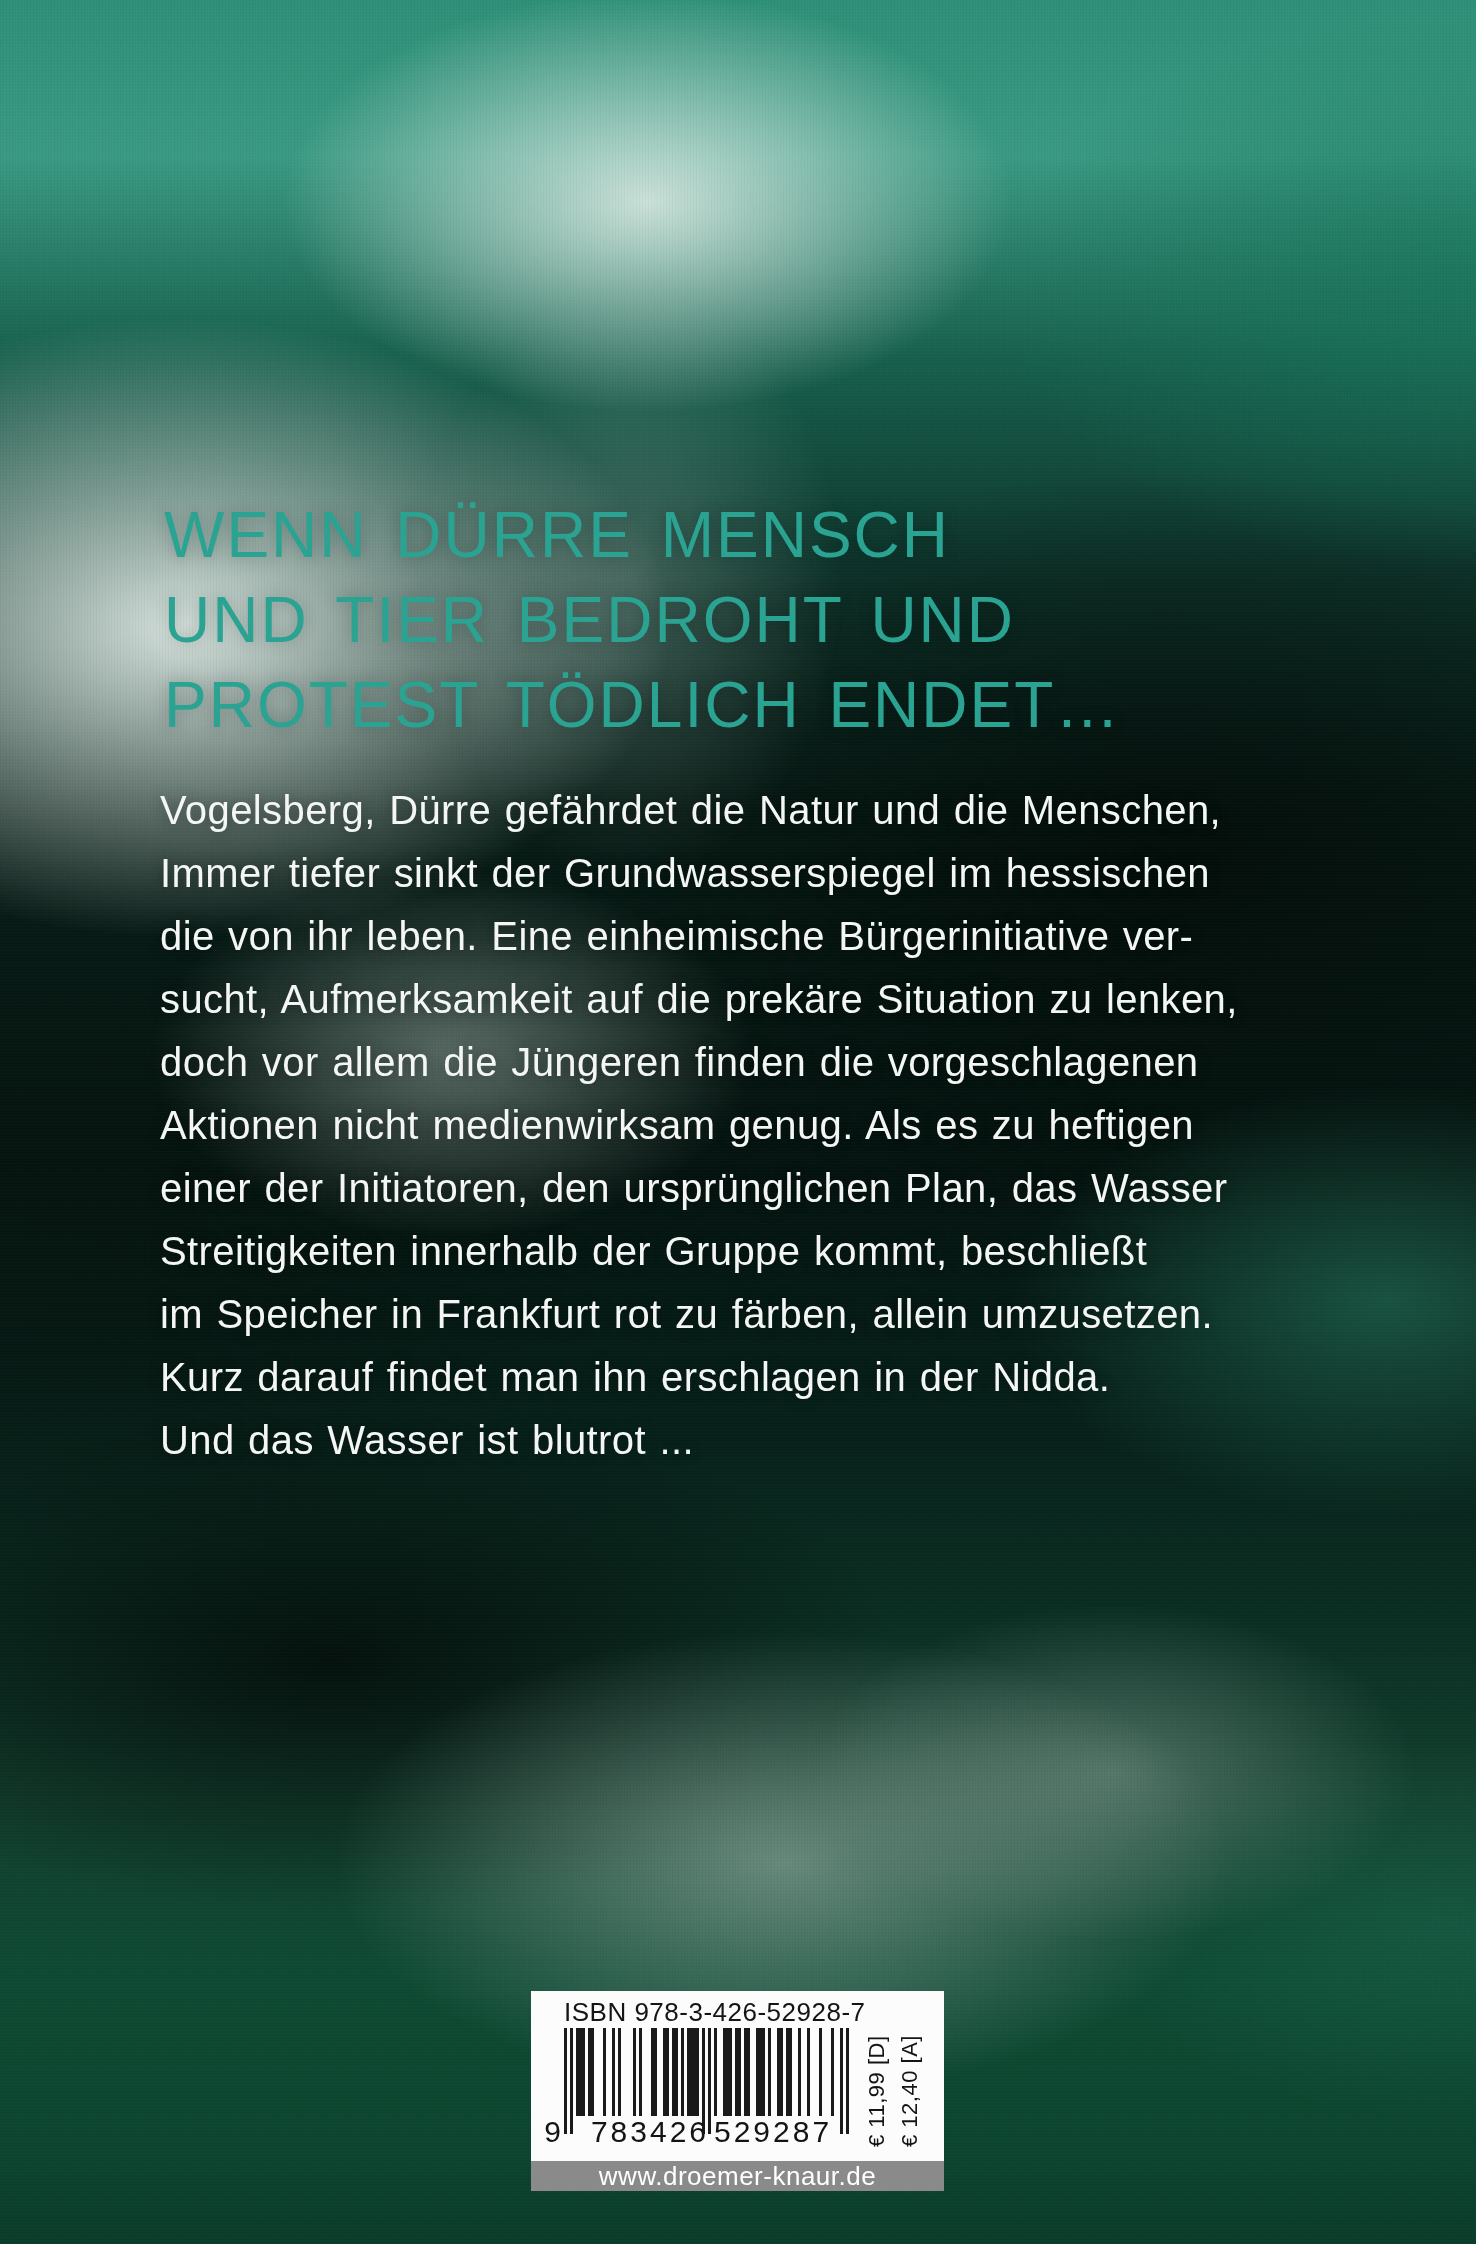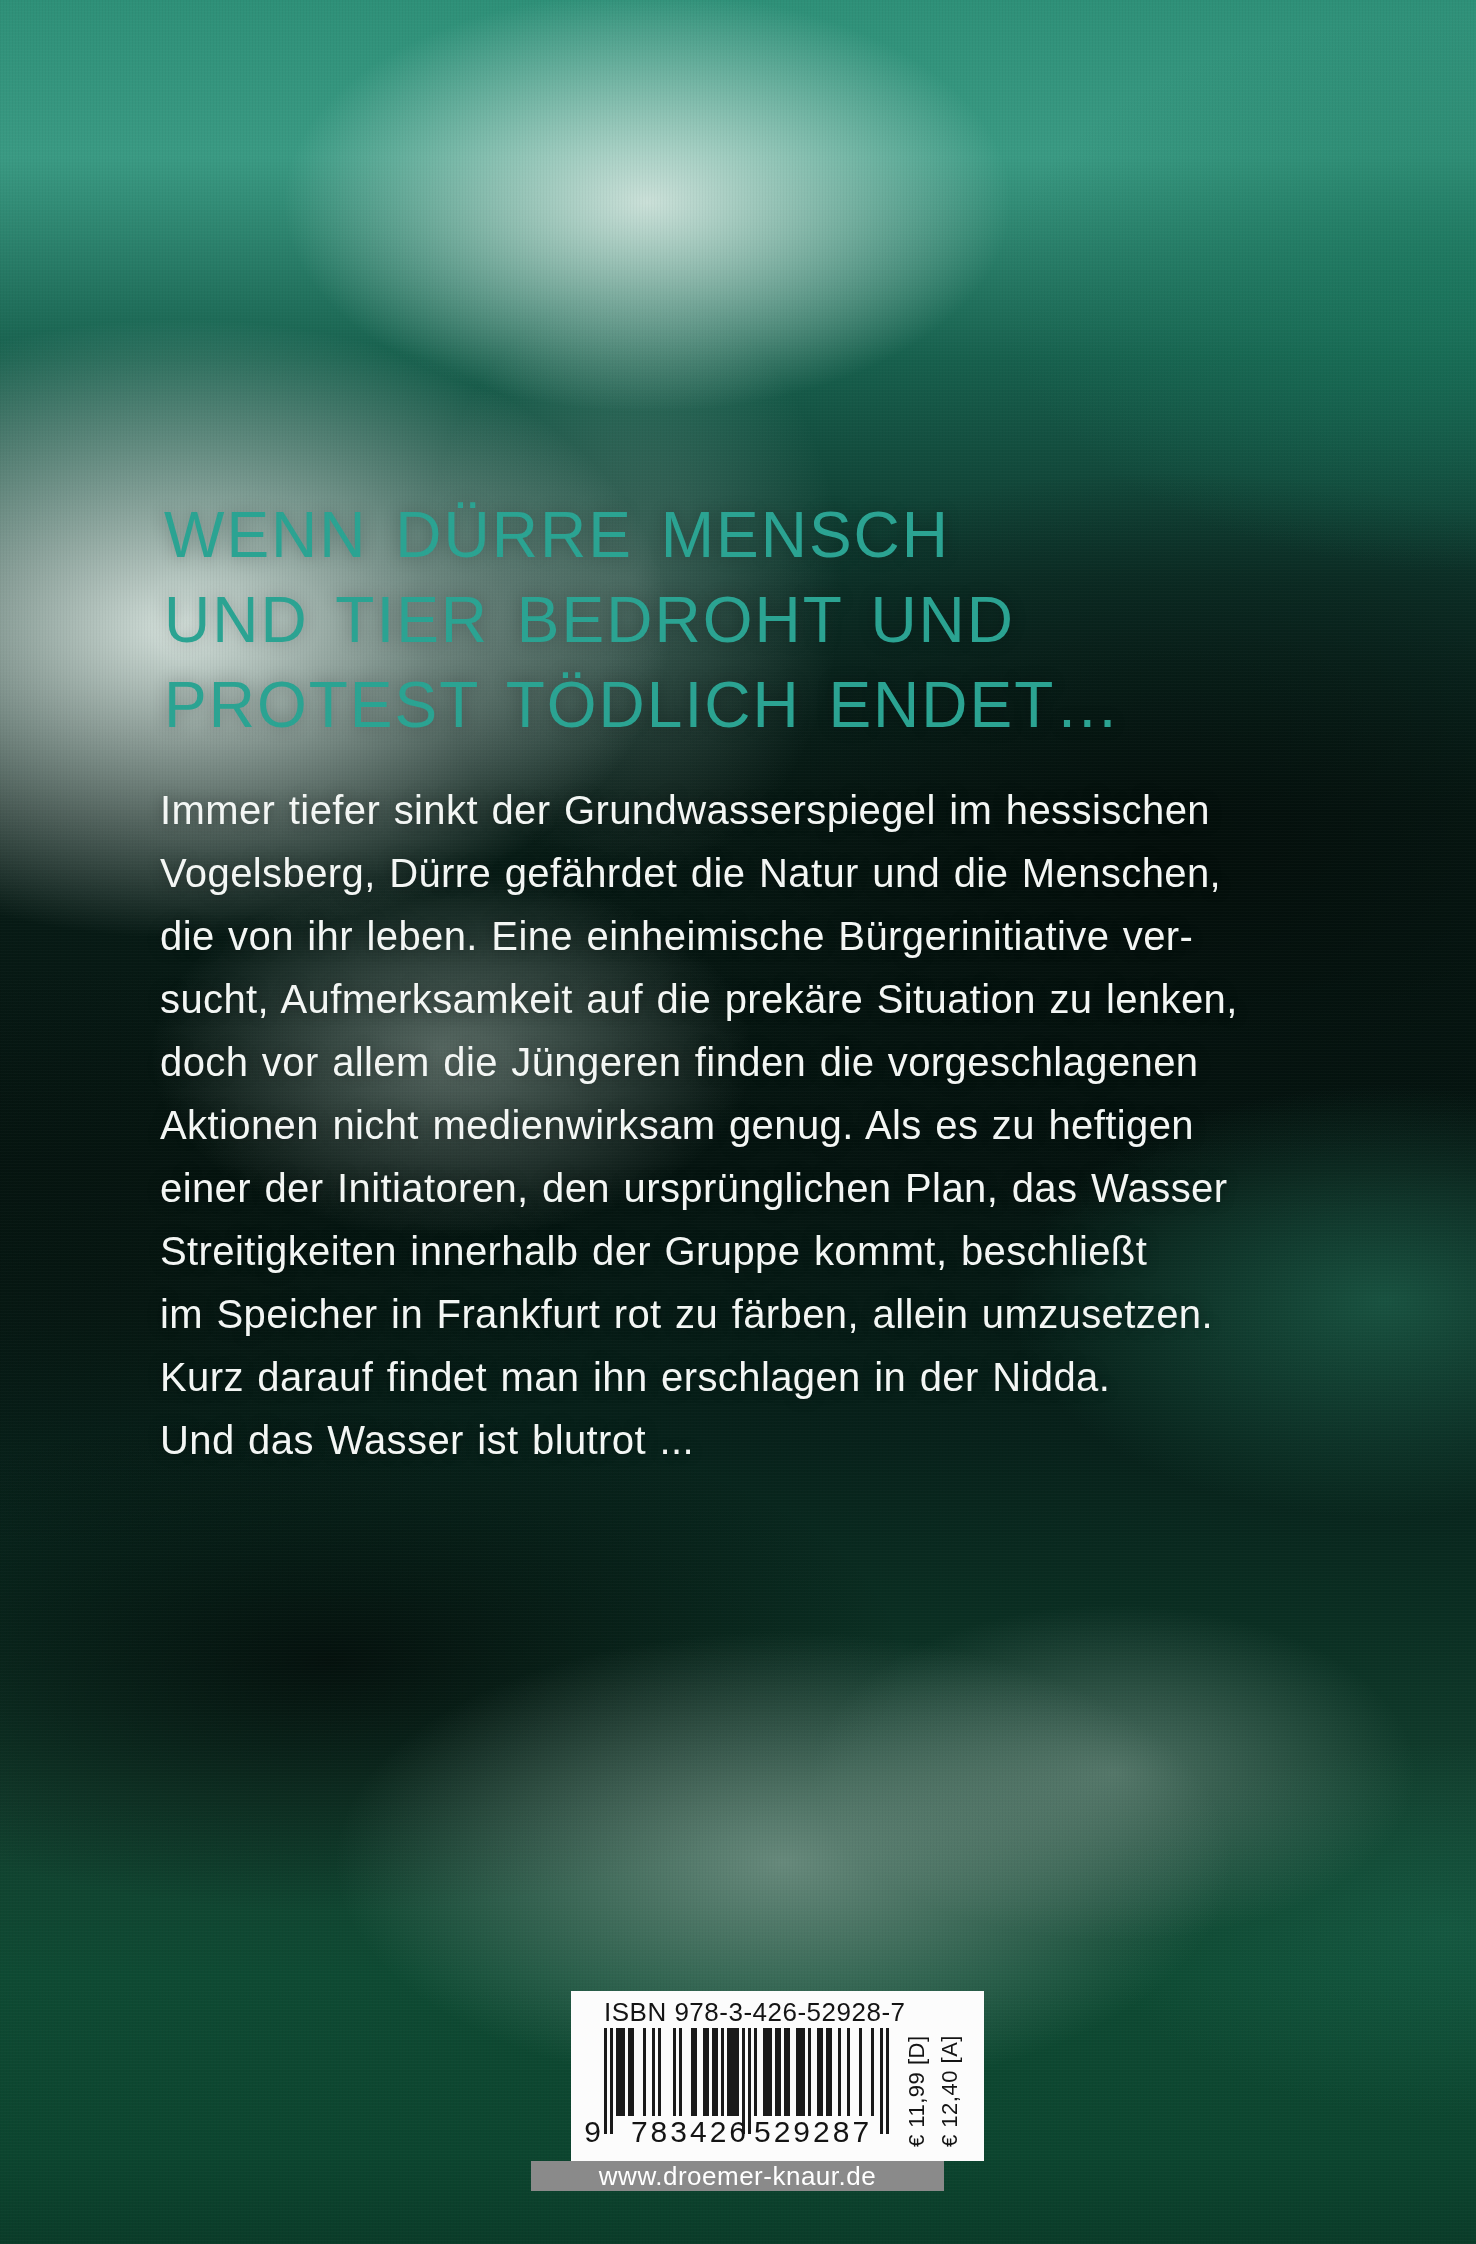--- a/index.html
+++ b/index.html
@@ -82,35 +82,35 @@
 <div class="cover">
   <div class="grain"></div>
 
   <div class="tagline" style="color: rgb(43, 163, 146);">
     <div>WENN DÜRRE MENSCH</div>
     <div>UND TIER BEDROHT UND</div>
     <div>PROTEST TÖDLICH ENDET…</div>
   </div>
 
   <div class="synopsis para1" style="color: rgb(243, 246, 244);">
+    <div>Vogelsberg, Dürre gefährdet die Natur und die Menschen,</div>
     <div>Immer tiefer sinkt der Grundwasserspiegel im hessischen</div>
-    <div>Vogelsberg, Dürre gefährdet die Natur und die Menschen,</div>
     <div>die von ihr leben. Eine einheimische Bürgerinitiative ver-</div>
     <div>sucht, Aufmerksamkeit auf die prekäre Situation zu lenken,</div>
     <div>doch vor allem die Jüngeren finden die vorgeschlagenen</div>
     <div>Aktionen nicht medienwirksam genug. Als es zu heftigen</div>
     <div>einer der Initiatoren, den ursprünglichen Plan, das Wasser</div>
     <div>Streitigkeiten innerhalb der Gruppe kommt, beschließt</div>
     <div>im Speicher in Frankfurt rot zu färben, allein umzusetzen.</div>
     <div>Kurz darauf findet man ihn erschlagen in der Nidda.</div>
     <div>Und das Wasser ist blutrot ...</div>
   </div>
 
 
-  <div class="barcode-panel" style="background: rgb(252, 252, 252); margin-left: 40px;">
+  <div class="barcode-panel" style="background: rgb(252, 252, 252);">
     <div class="isbn-label">ISBN 978-3-426-52928-7</div>
     <div class="ean" id="ean">
         <div class="bar" style="left: 0px; height: 106px;"></div>
         <div class="bar" style="left: 6px; height: 106px;"></div>
         <div class="bar" style="left: 12px; height: 88px;"></div>
         <div class="bar" style="left: 15px; height: 88px;"></div>
         <div class="bar" style="left: 18px; height: 88px;"></div>
         <div class="bar" style="left: 24px; height: 88px;"></div>
         <div class="bar" style="left: 27px; height: 88px;"></div>
         <div class="bar" style="left: 39px; height: 88px;"></div>

